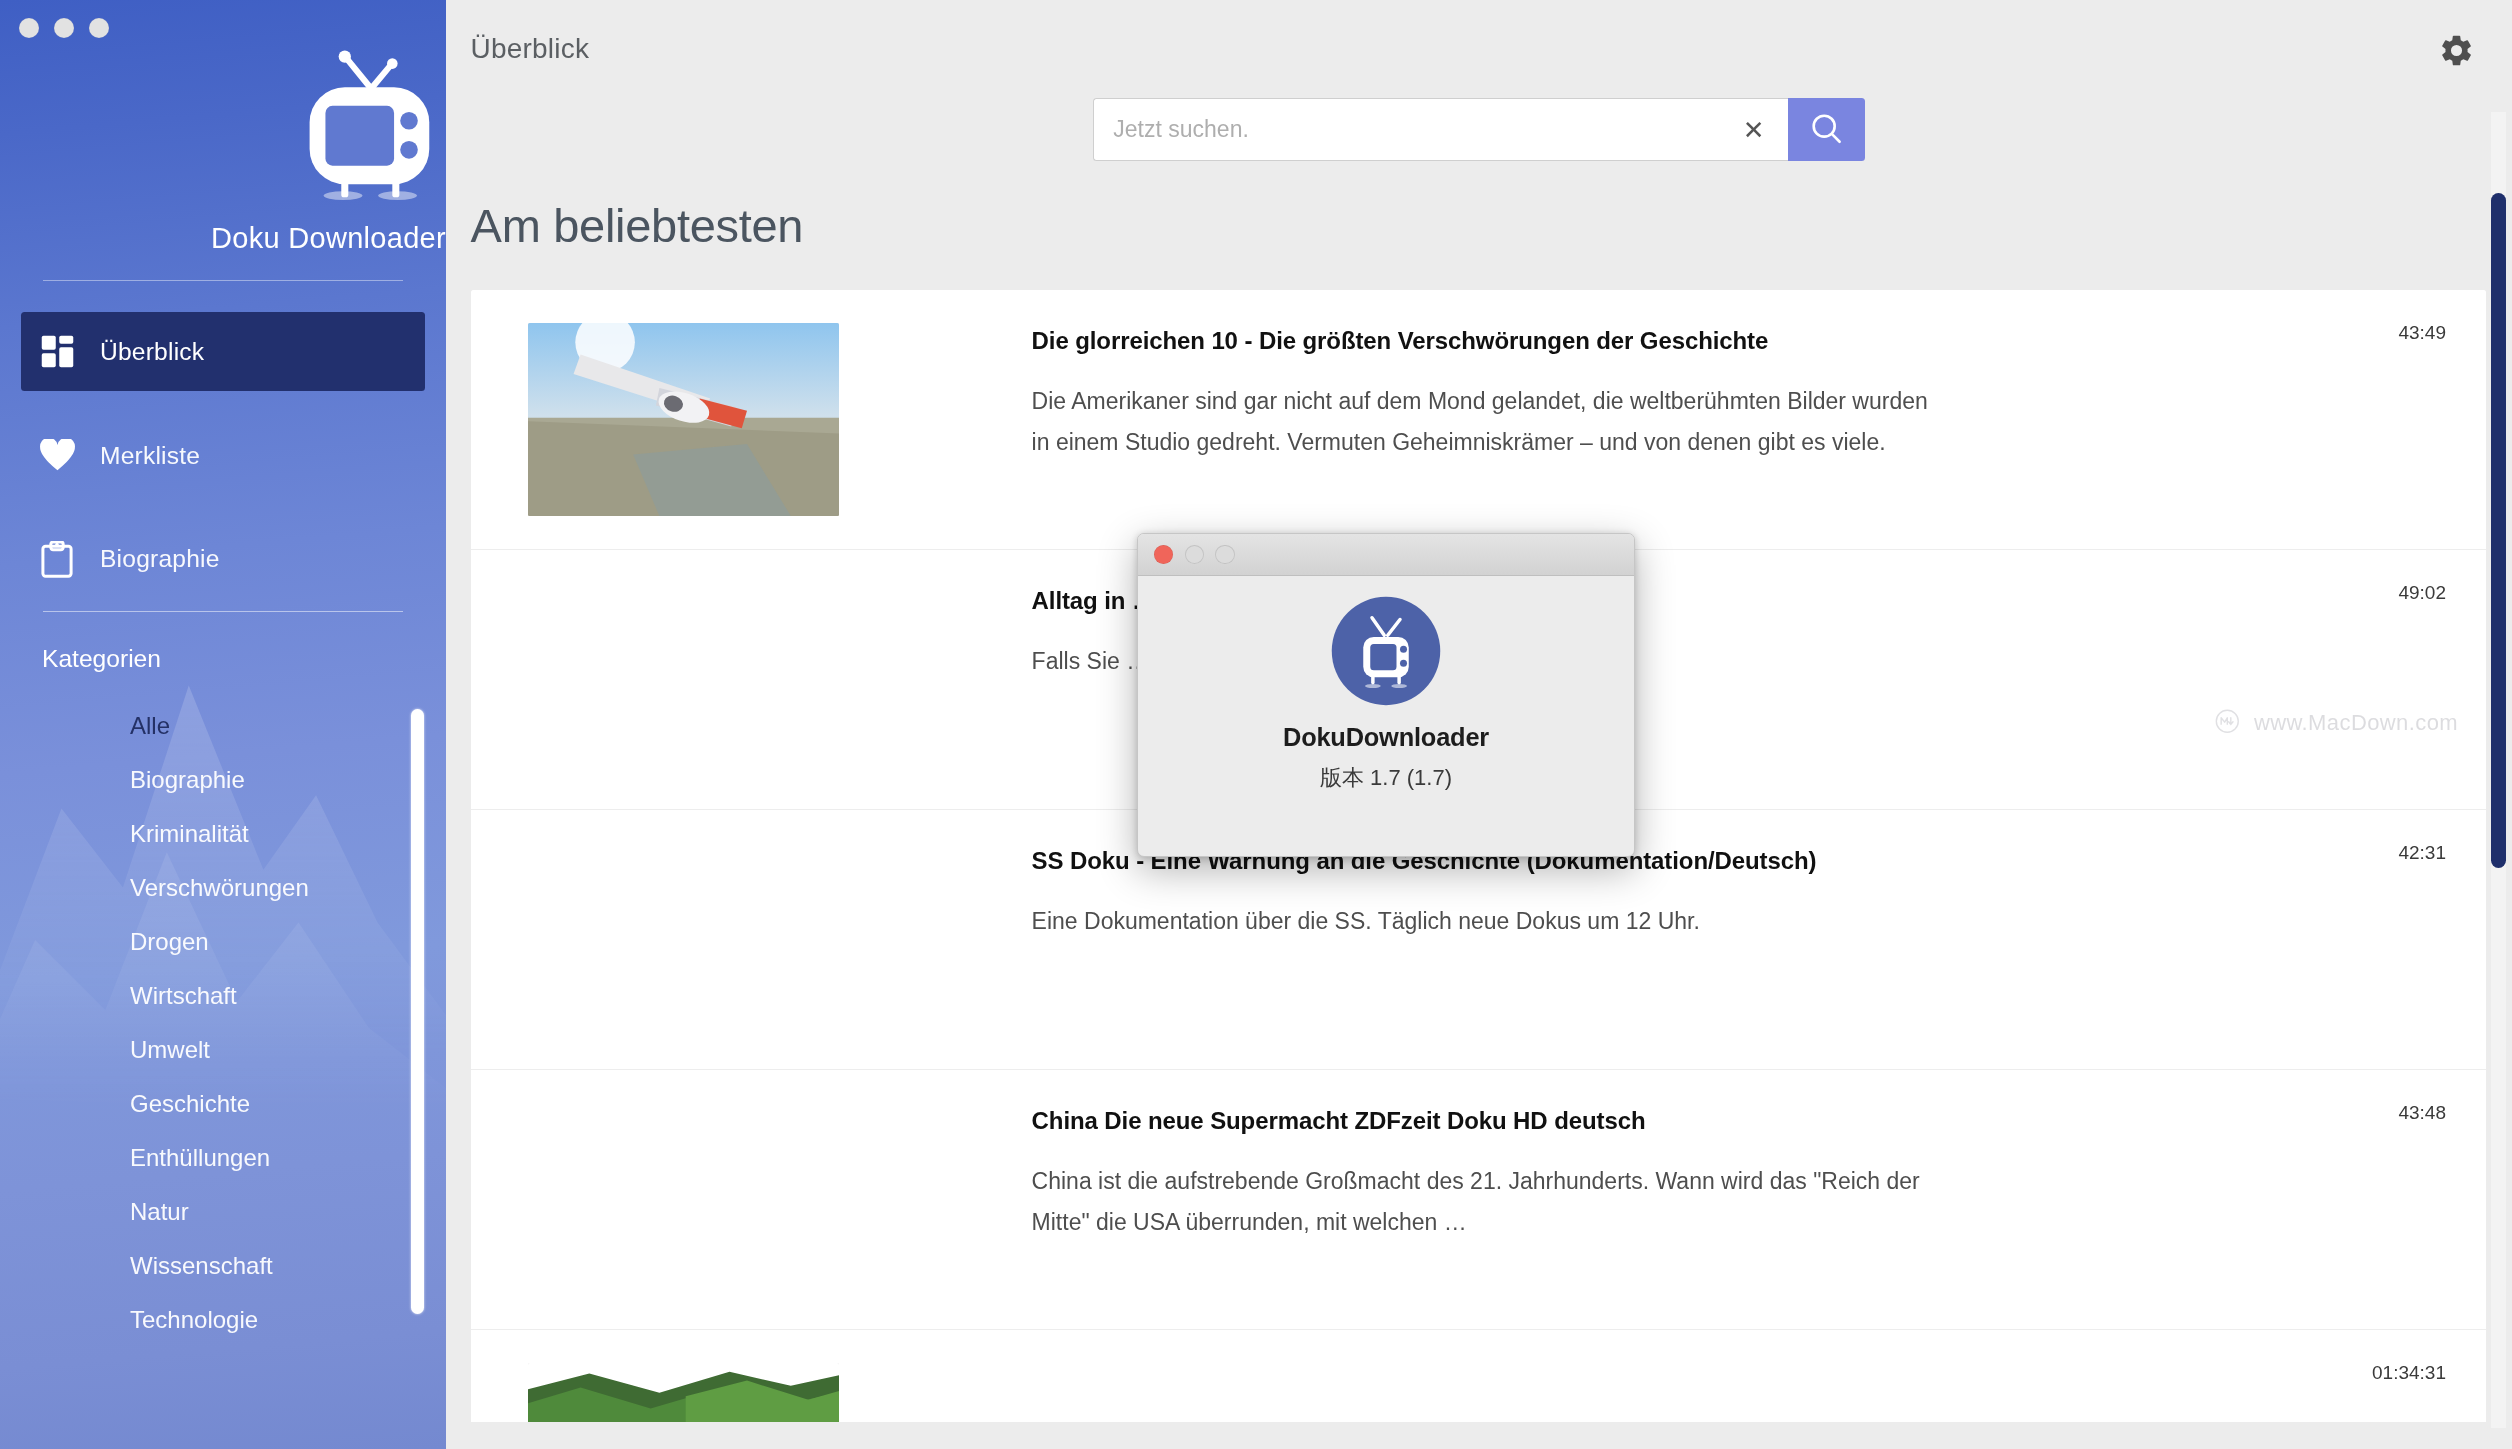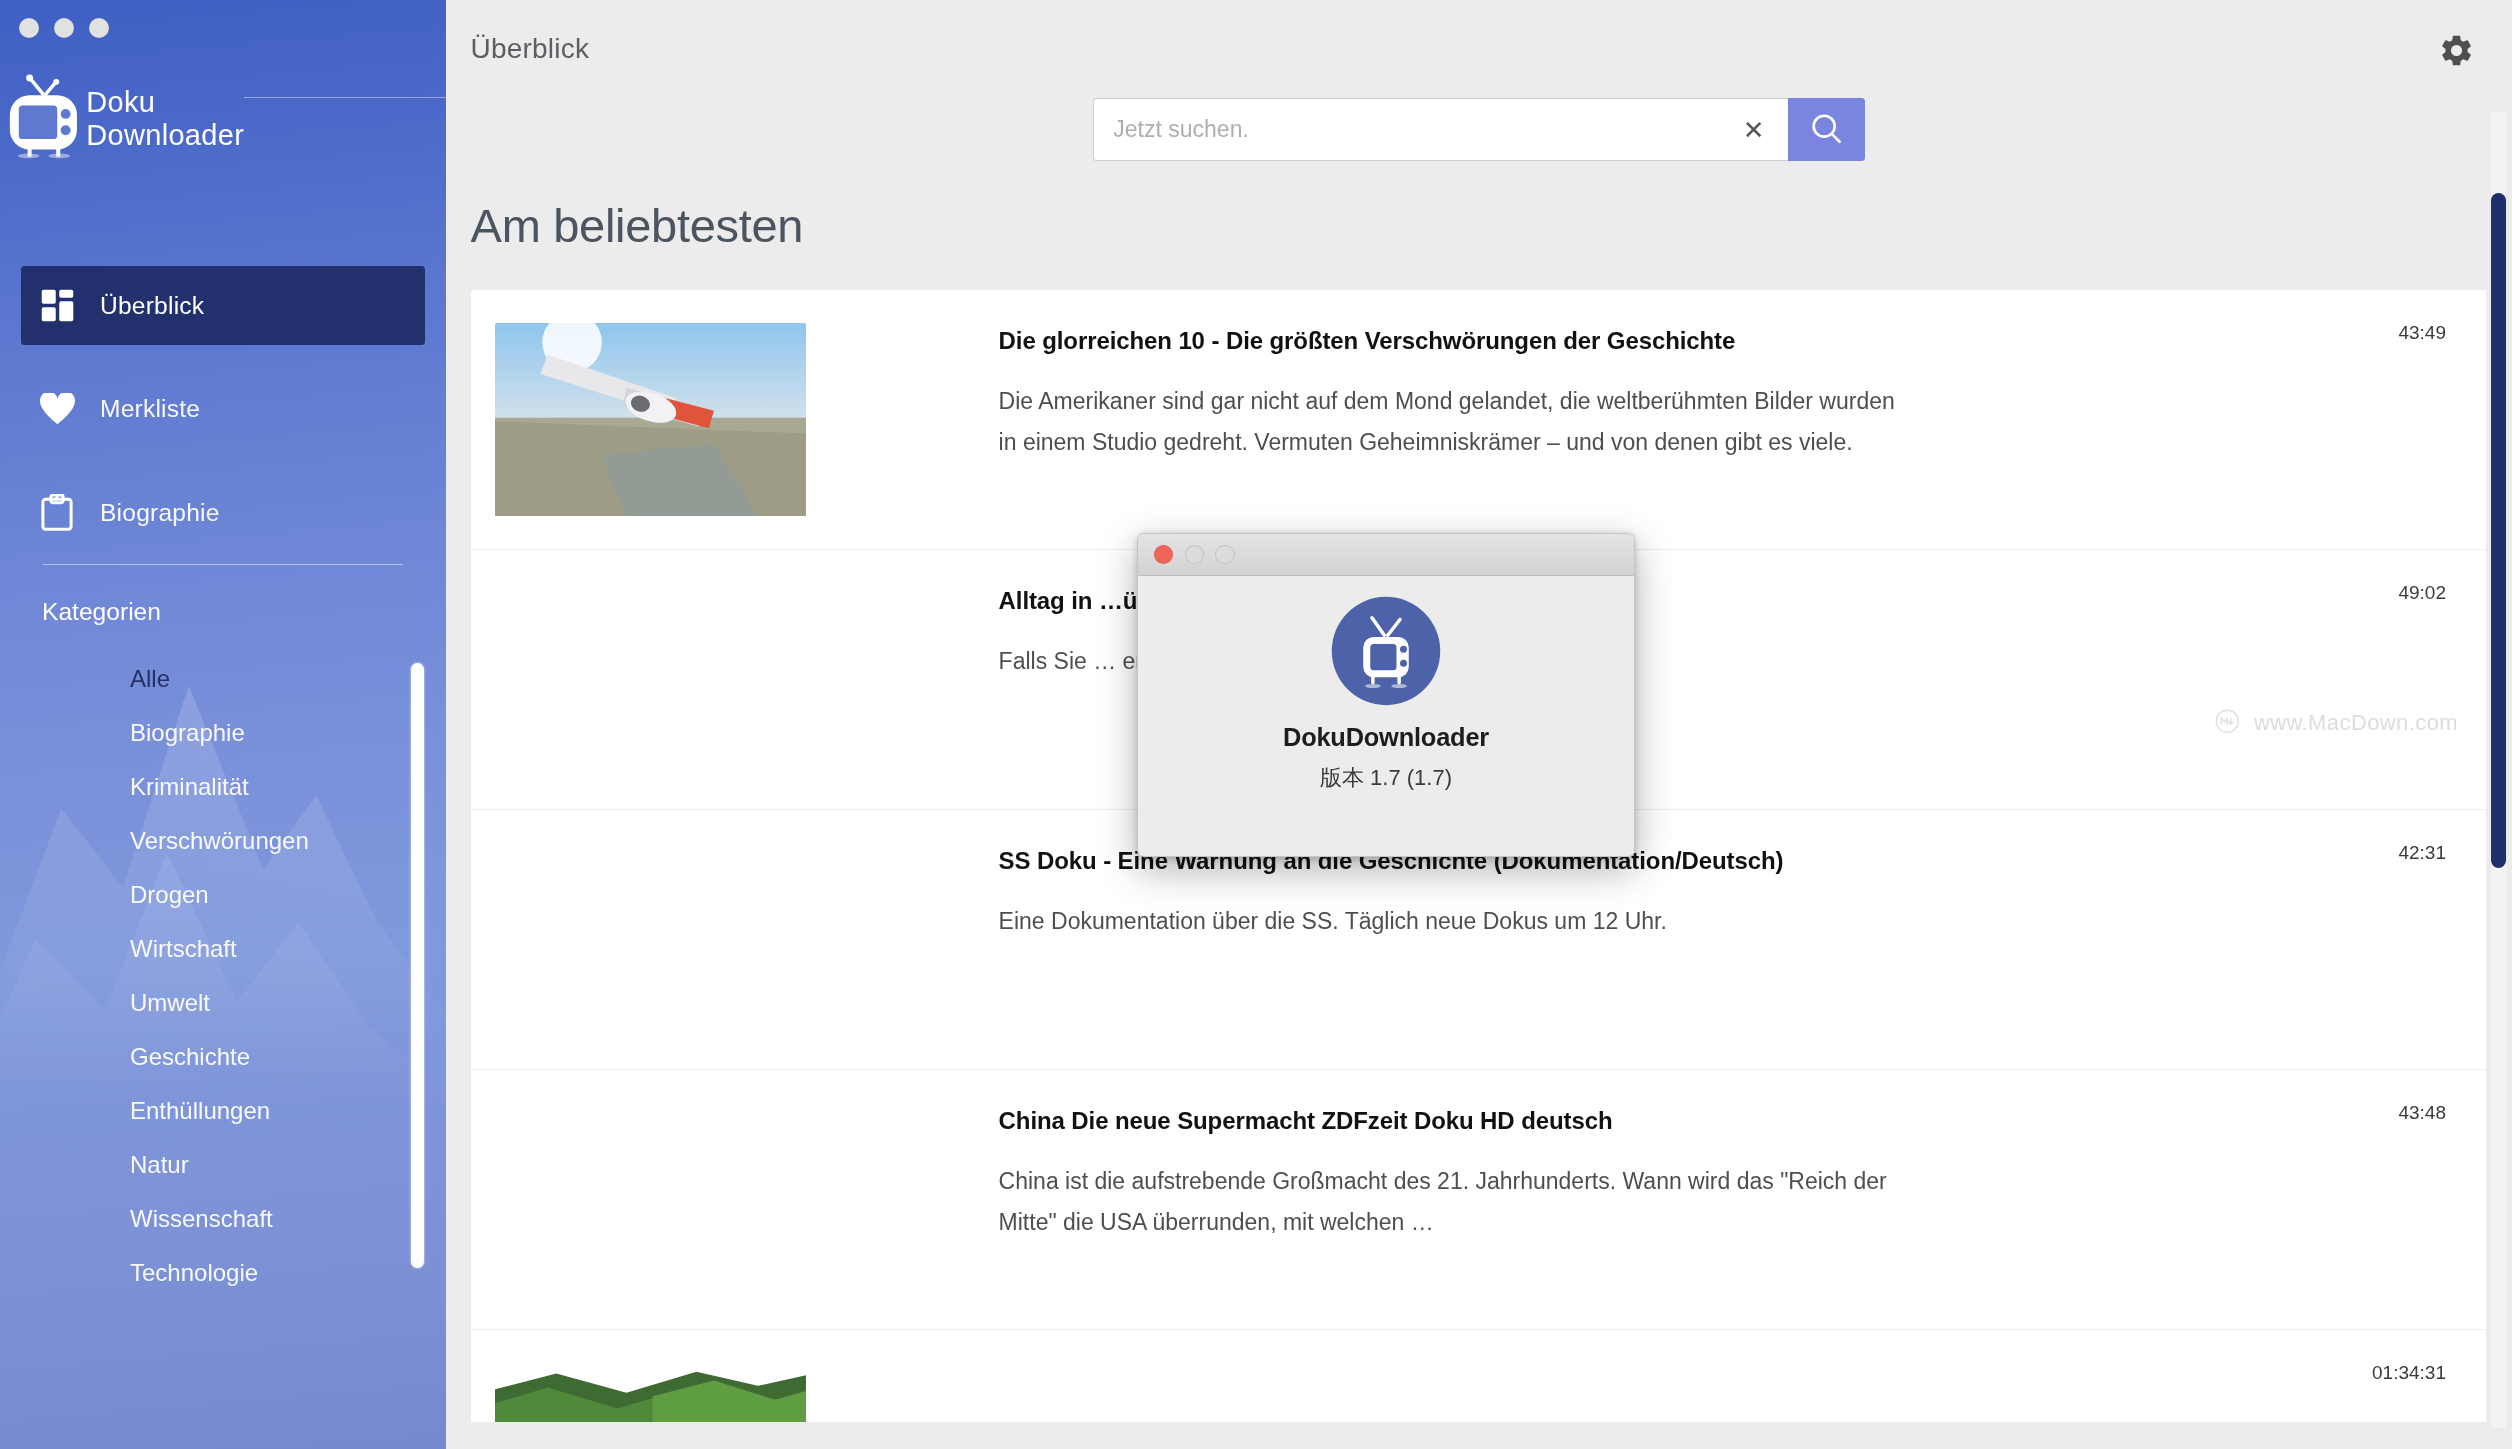--- a/index.html
+++ b/index.html
@@ -57,24 +57,24 @@
   }
   .tl-dot {
     width: 20px; height: 20px; border-radius: 50%;
     background: #e2e2e2;
     box-shadow: inset 0 0 0 0.4px rgba(0,0,0,.06);
   }
 
   .brand {
     position: relative;
     z-index: 4;
-    padding-top: 72px;
-    display: flex;
-    flex-direction: row;
-    align-items: flex-start;
+    padding-top: 46px;
+    display: flex;
+    flex-direction: column;
+    align-items: flex-end;
   }
   .brand-logo { width: 154px; height: 162px; }
   .brand-name {
     margin-top: 14px;
     color: #ffffff;
     font-size: 29px;
     font-weight: 300;
     letter-spacing: 0.3px;
   }
   .brand-rule {
@@ -269,21 +269,21 @@
   }
   .list-card {
     background: #ffffff;
     border-radius: 1.8px;
     box-shadow: 0 0.9px 1.8px rgba(0,0,0,.07);
   }
   .row {
     position: relative;
     display: flex;
     align-items: flex-start;
-    padding: 21px 40px 21px 24px;
+    padding: 21px 40px 21px 57px;
     border-bottom: 0.9px solid #ededed;
     min-height: 260px;
     cursor: pointer;
   }
   .row:last-child { border-bottom: none; }
   .row-thumb {
     width: 311px;
     height: 193px;
     flex: 0 0 311px;
     margin-top: 12.3px;

